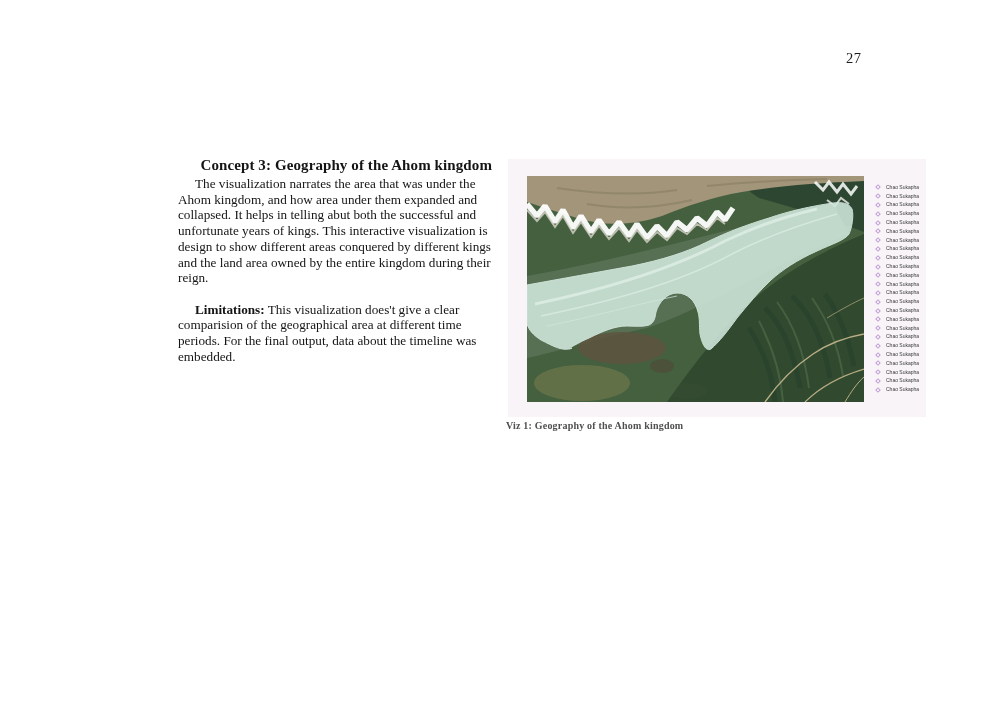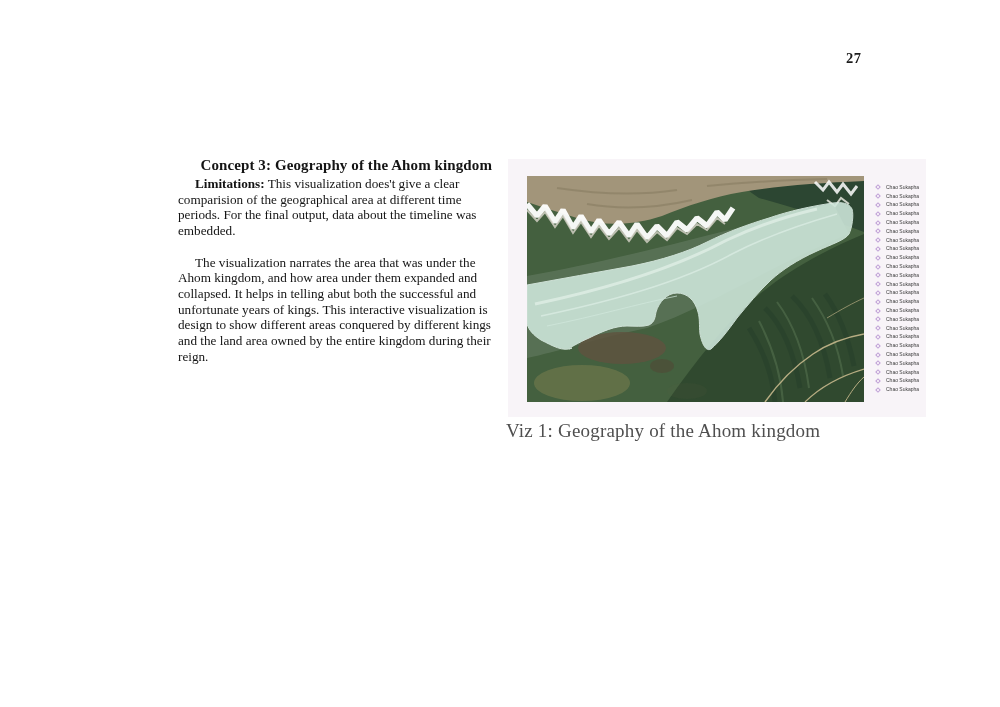--- a/index.html
+++ b/index.html
@@ -17,21 +17,20 @@
     font-family:"Liberation Serif","DejaVu Serif",serif;
     color:var(--text);
     overflow:hidden;
   }
   .page-number{
     position:absolute;
     left:846px; top:50px;
     font-size:14.5px;
     color:#1c1c1c;
     letter-spacing:0.5px;
-    font-weight:bold;
   }
   .text-col{
     position:absolute;
     left:178px; top:157px;
     width:314px;
   }
   .heading{
     font-size:15px;
     font-weight:bold;
     line-height:16px;
@@ -82,34 +81,35 @@
   .legend-label{
     font-family:"Liberation Sans","DejaVu Sans",sans-serif;
     font-size:5px;
     color:#3c3c3c;
     white-space:nowrap;
     line-height:1;
   }
   .caption{
     position:absolute;
     left:506px; top:420px;
-    font-size:19px;
+    font-size:10px;
     color:var(--caption);
     letter-spacing:0.2px;
+    font-weight:bold;
   }
 </style>
 </head>
 <body>
 
 <div class="page-number">27</div>
 
 <div class="text-col">
   <div class="heading">Concept 3: Geography of the Ahom kingdom</div>
+  <p class="para">The visualization narrates the area that was under the Ahom kingdom, and how area under them expanded and collapsed. It helps in telling abut both the successful and unfortunate years of kings. This interactive visualization is design to show different areas conquered by different kings and the land area owned by the entire kingdom during their reign.</p>
   <p class="para"><span class="bold-inline">Limitations:</span><span> This visualization does't give a clear comparision of the geographical area at different time periods. For the final output, data about the timeline was embedded.</span></p>
-  <p class="para">The visualization narrates the area that was under the Ahom kingdom, and how area under them expanded and collapsed. It helps in telling abut both the successful and unfortunate years of kings. This interactive visualization is design to show different areas conquered by different kings and the land area owned by the entire kingdom during their reign.</p>
 </div>
 
 <div class="figure">
   <div class="map-wrap">
     <svg viewBox="0 0 337 226" width="337" height="226">
 
       <rect width="337" height="226" fill="#44603f"></rect>
 
       <path d="M140,226 L337,226 L337,58 C298,74 258,96 228,122 C198,148 168,186 140,226 Z" fill="#30492f"></path>
 

